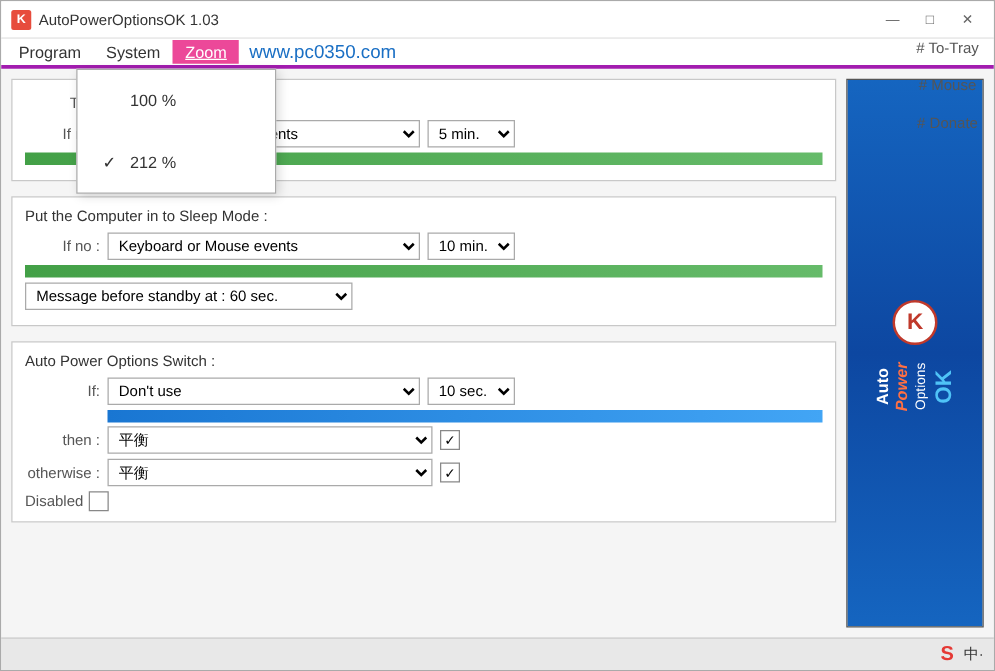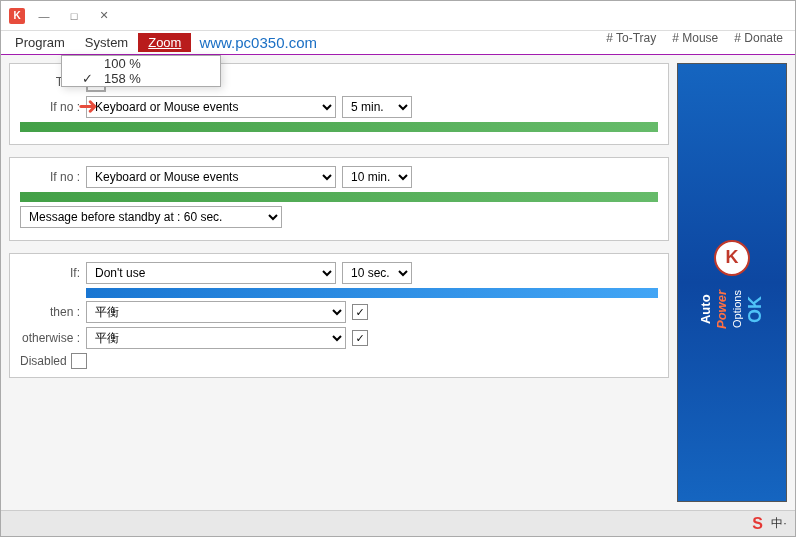--- a/index.html
+++ b/index.html
@@ -68,52 +68,54 @@
       display: flex;
       align-items: center;
       justify-content: center;
       font-size: 11px;
       color: #666;
     }
 
     
     .menu-bar {
       background: #fff;
-      border-bottom: 1px solid #a21caf;
+      border-bottom: 3px solid #a21caf;
       display: flex;
       align-items: center;
       height: 24px;
       padding: 0 4px;
       position: relative;
     }
 
     .menu-item {
       padding: 2px 10px;
       cursor: pointer;
       font-size: 13px;
       color: #333;
     }
-    .menu-item.active { background: #b91c1c; color: white; text-decoration: underline; }
+    .menu-item.active { background: #ec4899; color: white; text-decoration: underline; }
 
     
     .watermark {
       color: #1a6fc4;
       font-size: 15px;
       margin-left: 8px;
     }
 
     
     .header-actions {
       position: absolute;
       right: 12px;
       top: 0;
       height: 24px;
       display: flex;
+      align-items: center;
       gap: 16px;
       font-size: 12px;
+      flex-direction: column;
     }
 
     .header-action {
       color: #555;
       cursor: pointer;
     }
 
     
     .main-content {
       flex: 1;
@@ -209,21 +211,21 @@
       top: 24px;
       left: 60px;
       background: white;
       border: 1px solid #aaa;
       box-shadow: 2px 2px 8px rgba(0,0,0,0.15);
       z-index: 100;
       min-width: 160px;
     }
 
     .dropdown-item {
-      padding: 0 20px;
+      padding: 17px 20px;
       cursor: pointer;
       font-size: 13px;
       color: #333;
       display: flex;
       align-items: center;
       gap: 6px;
     }
 
     .dropdown-check {
       width: 16px;
@@ -295,41 +297,42 @@
       gap: 8px;
     }
   </style>
 </head>
 <body>
 
 <div class="window">
 
   <div class="title-bar">
     <div class="title-bar-icon">K</div>
+    <span class="title-bar-text">AutoPowerOptionsOK 1.03</span>
     <div class="title-bar-controls">
       <button class="title-bar-btn">—</button>
       <button class="title-bar-btn">□</button>
       <button class="title-bar-btn close">✕</button>
     </div>
   </div>
 
   <div class="menu-bar">
     <div class="menu-item">Program</div>
     <div class="menu-item">System</div>
     <div class="menu-item active">Zoom</div>
     <span class="watermark">www.pc0350.com</span>
 
     <div class="dropdown-menu">
       <div class="dropdown-item">
         <span class="dropdown-check">&nbsp;</span>
         <span>100 %</span>
       </div>
       <div class="dropdown-item">
         <span class="dropdown-check">✓</span>
-        <span>158 %</span>
+        <span>212 %</span>
       </div>
     </div>
 
     <div class="header-actions">
       <span class="header-action"># To-Tray</span>
       <span class="header-action"># Mouse</span>
       <span class="header-action"># Donate</span>
     </div>
   </div>
 
@@ -351,38 +354,40 @@
           </select>
         </div>
         <div class="full-width-bar"></div>
 
         <div class="red-arrow" style="position:absolute; left:68px; top:28px; color:#e74c3c; font-size:24px; transform:none; z-index:50;">
           ➜
         </div>
       </div>
 
       <div class="section-box">
+        <div class="section-header">Put the Computer in to Sleep Mode :</div>
         <div class="row">
           <span class="row-label">If no :</span>
           <select class="main-select">
             <option>Keyboard or Mouse events</option>
           </select>
           <select class="time-select">
             <option>10 min.</option>
           </select>
         </div>
         <div class="full-width-bar"></div>
         <div class="row" style="margin-top:4px;">
           <select style="width:262px;">
             <option>Message before standby at : 60 sec.</option>
           </select>
         </div>
       </div>
 
       <div class="section-box">
+        <div class="section-header">Auto Power Options Switch :</div>
         <div class="row">
           <span class="row-label">If:</span>
           <select class="main-select">
             <option>Don't use</option>
           </select>
           <select class="time-select">
             <option>10 sec.</option>
           </select>
         </div>
         <div style="margin: 3px 0 3px 66px; width:calc(100% - 66px); height:10px; background: linear-gradient(to right, #1976d2, #42a5f5);"></div>

